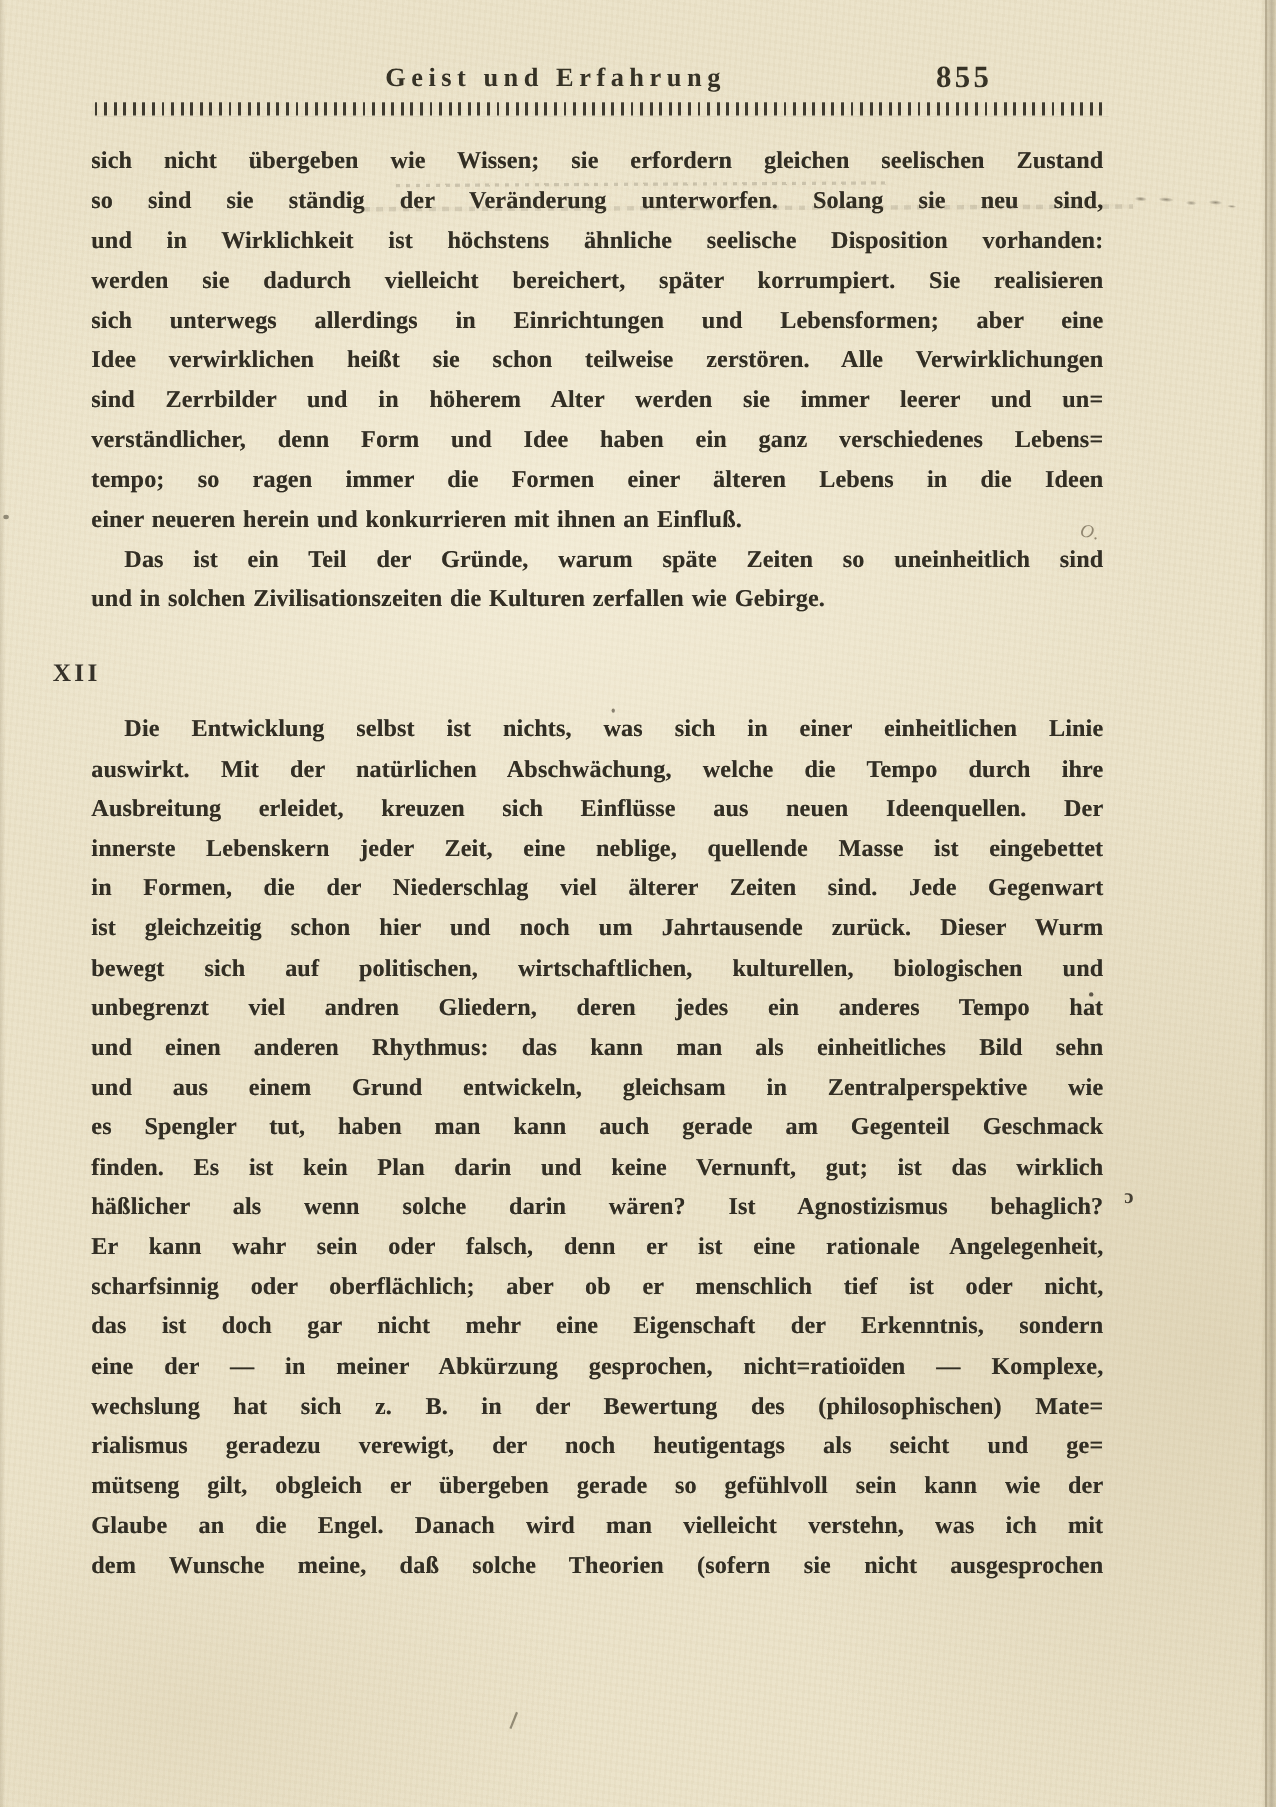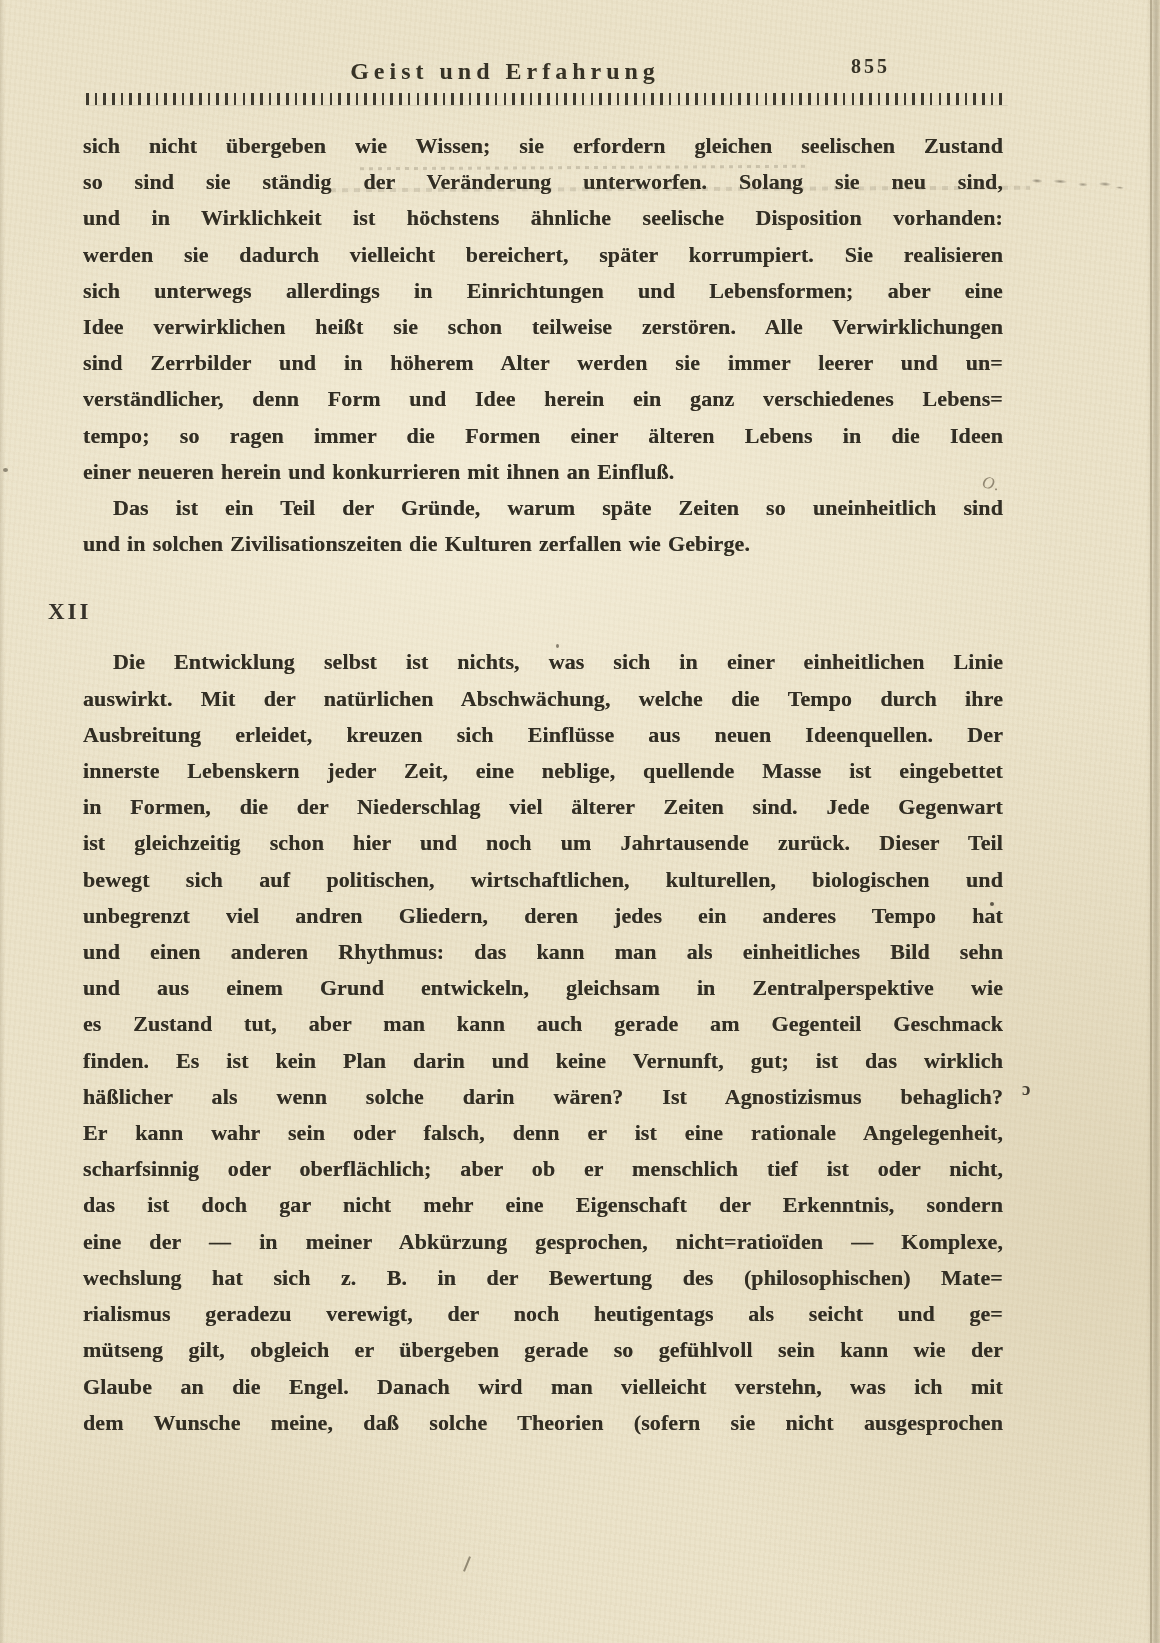--- a/index.html
+++ b/index.html
@@ -23,21 +23,21 @@
   .edge-left{position:absolute;top:0;left:0;width:5px;height:100%;
     background:linear-gradient(90deg, rgba(110,95,65,0.18), rgba(110,95,65,0));}
 
   .running-head{position:absolute;top:55px;left:85px;width:920px;height:40px;}
   .head-title{
     position:absolute;left:0;top:3px;width:840px;text-align:center;
     font-size:24px;font-weight:700;letter-spacing:5px;color:#363226;
   }
   .page-number{
     position:absolute;left:766px;top:0;width:80px;text-align:left;
-    font-size:20px;font-weight:700;letter-spacing:3px;color:#363226;
+    font-size:28px;font-weight:700;letter-spacing:3px;color:#363226;
   }
   .head-rule{
     position:absolute;top:93px;left:86px;width:922px;height:12px;
     background:
       repeating-linear-gradient(90deg, rgba(49,45,35,0.92) 0 2.6px, rgba(49,45,35,0) 2.6px 8.7px);
     box-shadow:0 1px 0 rgba(49,45,35,0.10);
   }
 
   .text-body{position:absolute;top:128px;left:83px;width:920px;}
   .paragraph{margin:0;padding:0;}
@@ -108,41 +108,41 @@
 
   <div class="text-body">
       <div class="paragraph">
         <div class="line">sich nicht übergeben wie Wissen; sie erfordern gleichen seelischen Zustand</div>
         <div class="line">so sind sie ständig der Veränderung unterworfen. Solang sie neu sind,</div>
         <div class="line">und in Wirklichkeit ist höchstens ähnliche seelische Disposition vorhanden:</div>
         <div class="line">werden sie dadurch vielleicht bereichert, später korrumpiert. Sie realisieren</div>
         <div class="line">sich unterwegs allerdings in Einrichtungen und Lebensformen; aber eine</div>
         <div class="line">Idee verwirklichen heißt sie schon teilweise zerstören. Alle Verwirklichungen</div>
         <div class="line">sind Zerrbilder und in höherem Alter werden sie immer leerer und un=</div>
-        <div class="line">verständlicher, denn Form und Idee herein ein ganz verschiedenes Lebens=</div>
+        <div class="line">verständlicher, denn Form und Idee haben ein ganz verschiedenes Lebens=</div>
         <div class="line">tempo; so ragen immer die Formen einer älteren Lebens in die Ideen</div>
         <div class="line last">einer neueren herein und konkurrieren mit ihnen an Einfluß.</div>
       </div>
       <div class="paragraph">
         <div class="line indent">Das ist ein Teil der Gründe, warum späte Zeiten so uneinheitlich sind</div>
         <div class="line last">und in solchen Zivilisationszeiten die Kulturen zerfallen wie Gebirge.</div>
       </div>
       <div class="section-heading">XII</div>
       <div class="paragraph">
         <div class="line indent">Die Entwicklung selbst ist nichts, was sich in einer einheitlichen Linie</div>
         <div class="line">auswirkt. Mit der natürlichen Abschwächung, welche die Tempo durch ihre</div>
         <div class="line">Ausbreitung erleidet, kreuzen sich Einflüsse aus neuen Ideenquellen. Der</div>
         <div class="line">innerste Lebenskern jeder Zeit, eine neblige, quellende Masse ist eingebettet</div>
         <div class="line">in Formen, die der Niederschlag viel älterer Zeiten sind. Jede Gegenwart</div>
-        <div class="line">ist gleichzeitig schon hier und noch um Jahrtausende zurück. Dieser Teil</div>
+        <div class="line">ist gleichzeitig schon hier und noch um Jahrtausende zurück. Dieser Wurm</div>
         <div class="line">bewegt sich auf politischen, wirtschaftlichen, kulturellen, biologischen und</div>
         <div class="line">unbegrenzt viel andren Gliedern, deren jedes ein anderes Tempo hat</div>
         <div class="line">und einen anderen Rhythmus: das kann man als einheitliches Bild sehn</div>
         <div class="line">und aus einem Grund entwickeln, gleichsam in Zentralperspektive wie</div>
-        <div class="line">es Zustand tut, aber man kann auch gerade am Gegenteil Geschmack</div>
+        <div class="line">es Spengler tut, haben man kann auch gerade am Gegenteil Geschmack</div>
         <div class="line">finden. Es ist kein Plan darin und keine Vernunft, gut; ist das wirklich</div>
         <div class="line">häßlicher als wenn solche darin wären? Ist Agnostizismus behaglich?</div>
         <div class="line">Er kann wahr sein oder falsch, denn er ist eine rationale Angelegenheit,</div>
         <div class="line">scharfsinnig oder oberflächlich; aber ob er menschlich tief ist oder nicht,</div>
         <div class="line">das ist doch gar nicht mehr eine Eigenschaft der Erkenntnis, sondern</div>
         <div class="line">eine der — in meiner Abkürzung gesprochen, nicht=ratioïden — Komplexe,</div>
         <div class="line">wechslung hat sich z. B. in der Bewertung des (philosophischen) Mate=</div>
         <div class="line">rialismus geradezu verewigt, der noch heutigentags als seicht und ge=</div>
         <div class="line">mütseng gilt, obgleich er übergeben gerade so gefühlvoll sein kann wie der</div>
         <div class="line">Glaube an die Engel. Danach wird man vielleicht verstehn, was ich mit</div>

